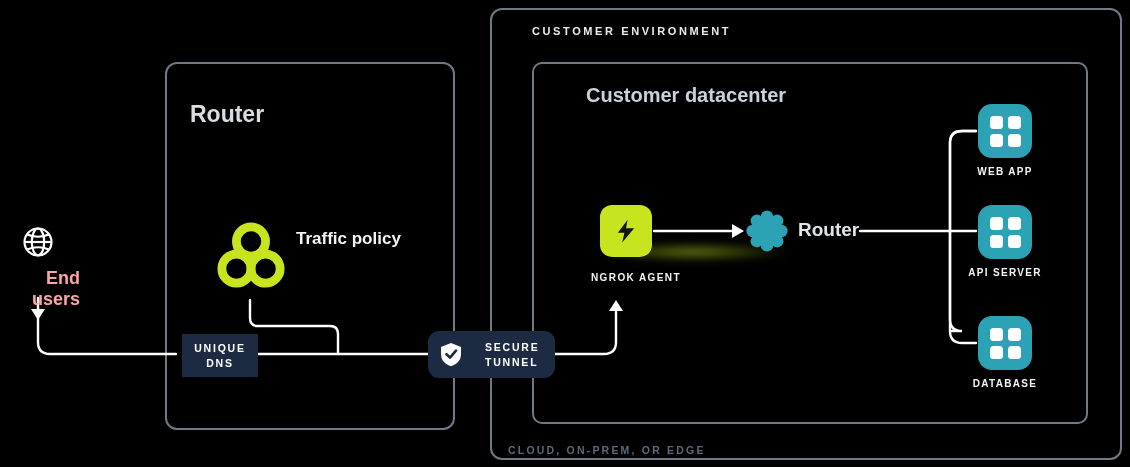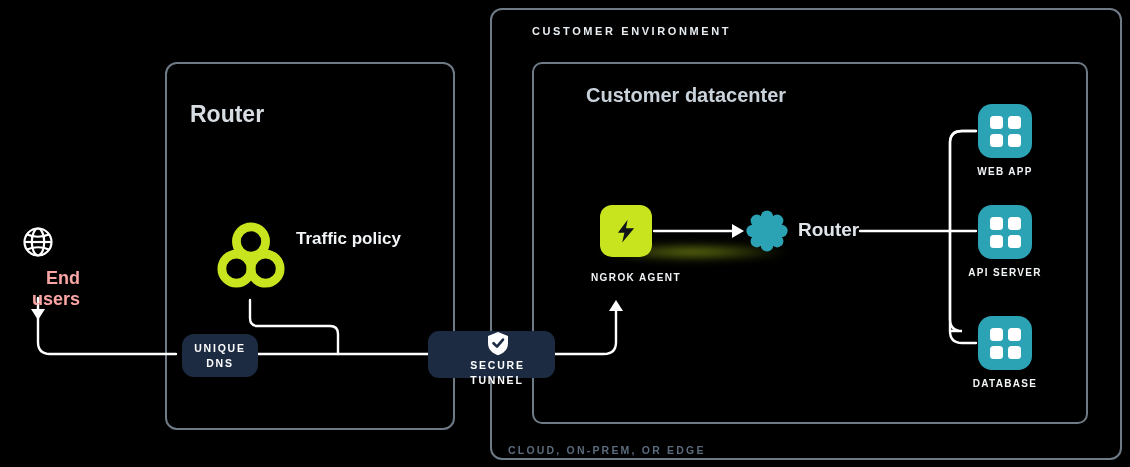--- a/index.html
+++ b/index.html
@@ -44,29 +44,29 @@
 
   
   .cluster{position:absolute;left:216px;top:218px;z-index:2;}
   .cluster-text{
     position:absolute;left:296px;top:228px;font-size:17px;font-weight:600;
     line-height:1.35;color:#F2F5F7;z-index:2;white-space:nowrap;
   }
 
   
   .badge{
-    position:absolute;background:#1C2B42;border-radius:12px;z-index:3;
+    position:absolute;background:#1C2B42;border-radius:0;z-index:3;
     display:flex;align-items:center;justify-content:center;
     font-size:10.5px;font-weight:bold;letter-spacing:1.8px;color:#fff;
     text-transform:uppercase;line-height:1.4;text-align:center;
   }
   .dns-badge{left:182px;top:334px;width:76px;height:43px;flex-direction:column;}
   .tunnel-badge{
     left:428px;top:331px;width:127px;height:47px;border-radius:11px;
-    flex-direction:column;gap:2px;text-align:left;justify-content:flex-start;
+    gap:23px;text-align:left;justify-content:flex-start;
     padding-left:12px;box-sizing:border-box;
   }
 
   
   .agent-box{
     position:absolute;left:600px;top:205px;width:52px;height:52px;border-radius:12px;
     background:#C7E41F;display:flex;align-items:center;justify-content:center;z-index:2;
   }
   .agent-label{
     position:absolute;left:571px;top:272px;width:110px;text-align:right;

